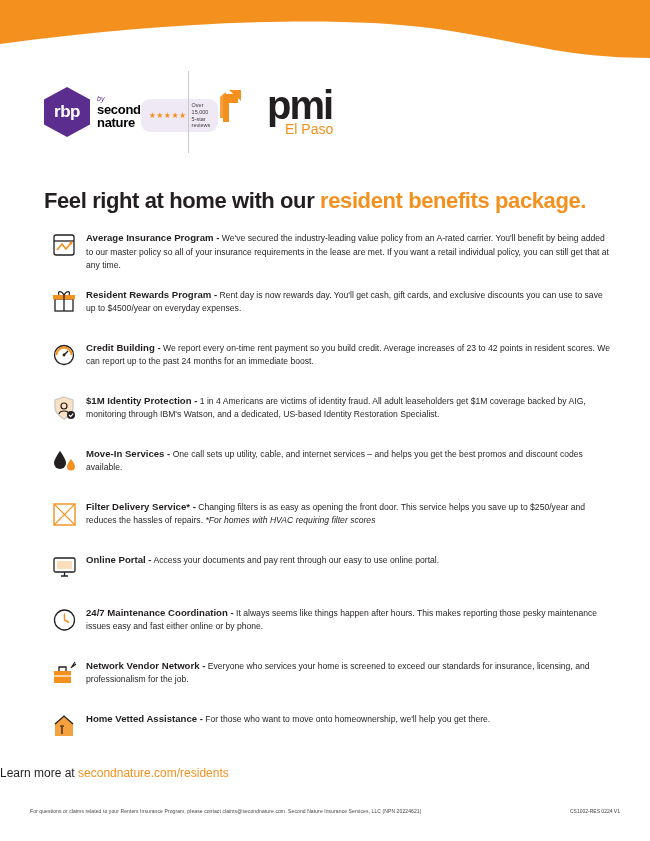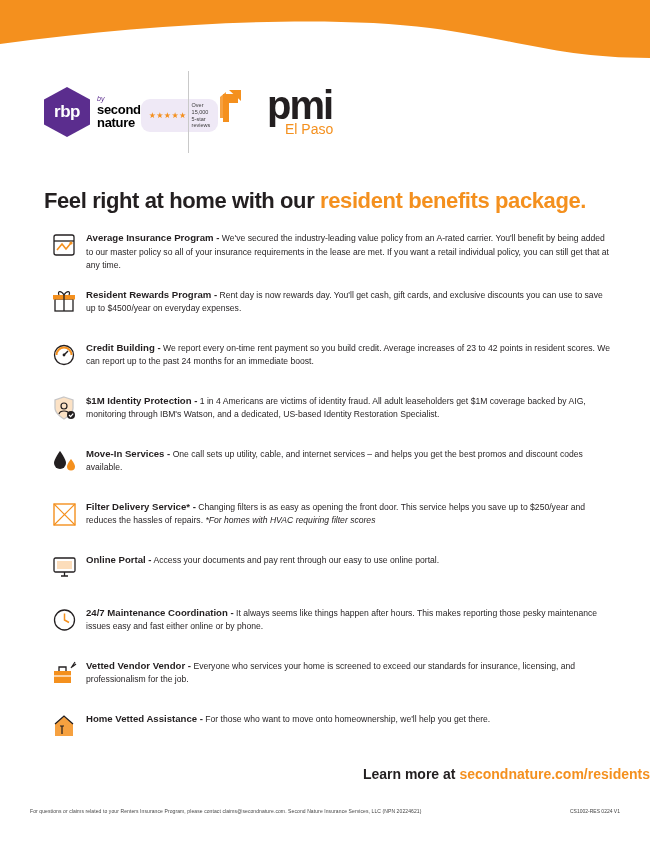--- a/index.html
+++ b/index.html
@@ -183,23 +183,23 @@
   .b-note {
     font-style: italic;
   }
 
   
   .learn {
     position: absolute;
     top: 766px;
     left: 0;
     width: 650px;
-    text-align: right;
-    font-size: 14px;
-    font-weight: bold;
+    text-align: left;
+    font-size: 12px;
+    font-weight: normal;
     color: #231f20;
   }
   .learn a {
     color: #f4901e;
     text-decoration: none;
   }
   .fineprint {
     position: absolute;
     top: 808px;
     left: 30px;
@@ -382,21 +382,21 @@
   <div class="benefit">
     <div class="b-icon">
       <svg width="30" height="30" viewBox="0 0 30 30" xmlns="http://www.w3.org/2000/svg">
         <rect x="4" y="13" width="17" height="12" fill="#F4901E"></rect>
         <path d="M9,13 L9,9 L16,9 L16,13" fill="none" stroke="#231f20" stroke-width="1.3"></path>
         <path d="M4,18 L21,18" stroke="#ffffff" stroke-width="1.2"></path>
         <path d="M21,10 L25,4 M22,9 L26,6" stroke="#231f20" stroke-width="1.2"></path>
       </svg>
     </div>
     <div class="b-text">
-      <span class="b-title">Vetted Vendor Vendor -</span><span> Everyone who services your home is screened to exceed our standards for insurance, licensing, and professionalism for the job.</span>
+      <span class="b-title">Network Vendor Network -</span><span> Everyone who services your home is screened to exceed our standards for insurance, licensing, and professionalism for the job.</span>
     </div>
   </div>
 
   <div class="benefit">
     <div class="b-icon">
       <svg width="30" height="30" viewBox="0 0 30 30" xmlns="http://www.w3.org/2000/svg">
         <path d="M5,13 L14,5 L23,13 L23,25 L5,25 Z" fill="#F4901E" opacity="0.85"></path>
         <path d="M5,13 L14,5 L23,13" fill="none" stroke="#231f20" stroke-width="1.3"></path>
         <path d="M12,15 L12,23 M10,15 L14,15" stroke="#231f20" stroke-width="1.2"></path>
       </svg>

